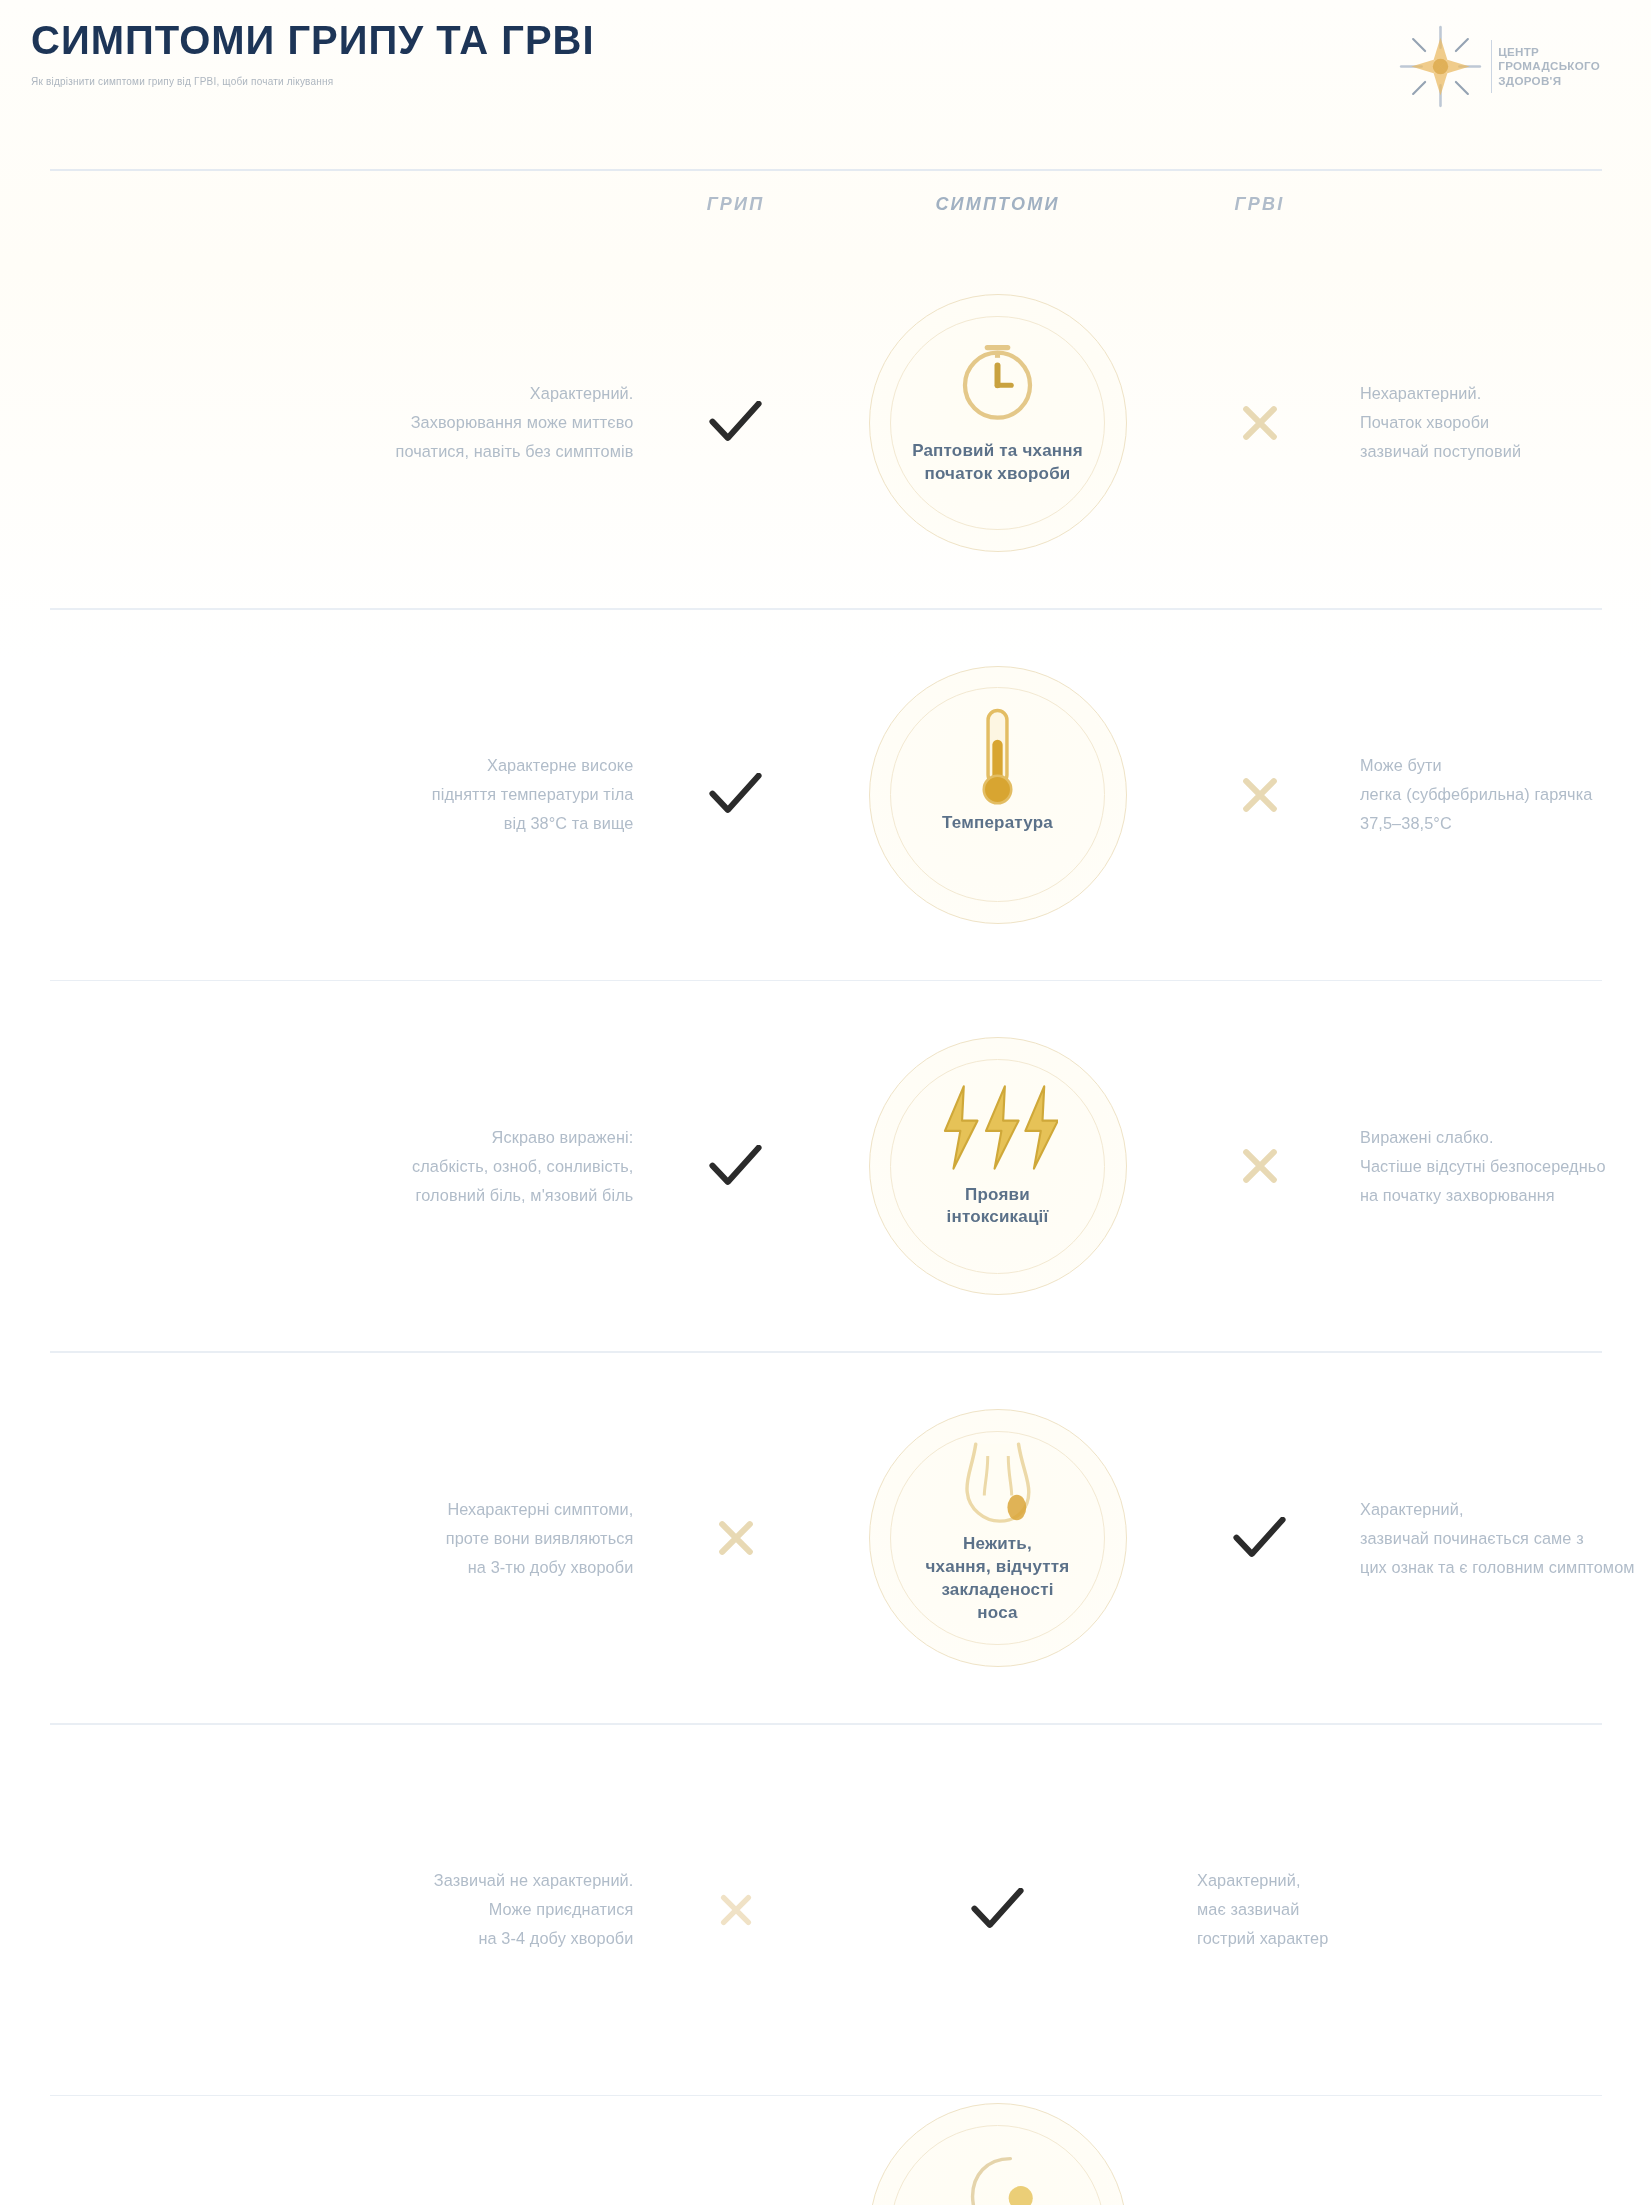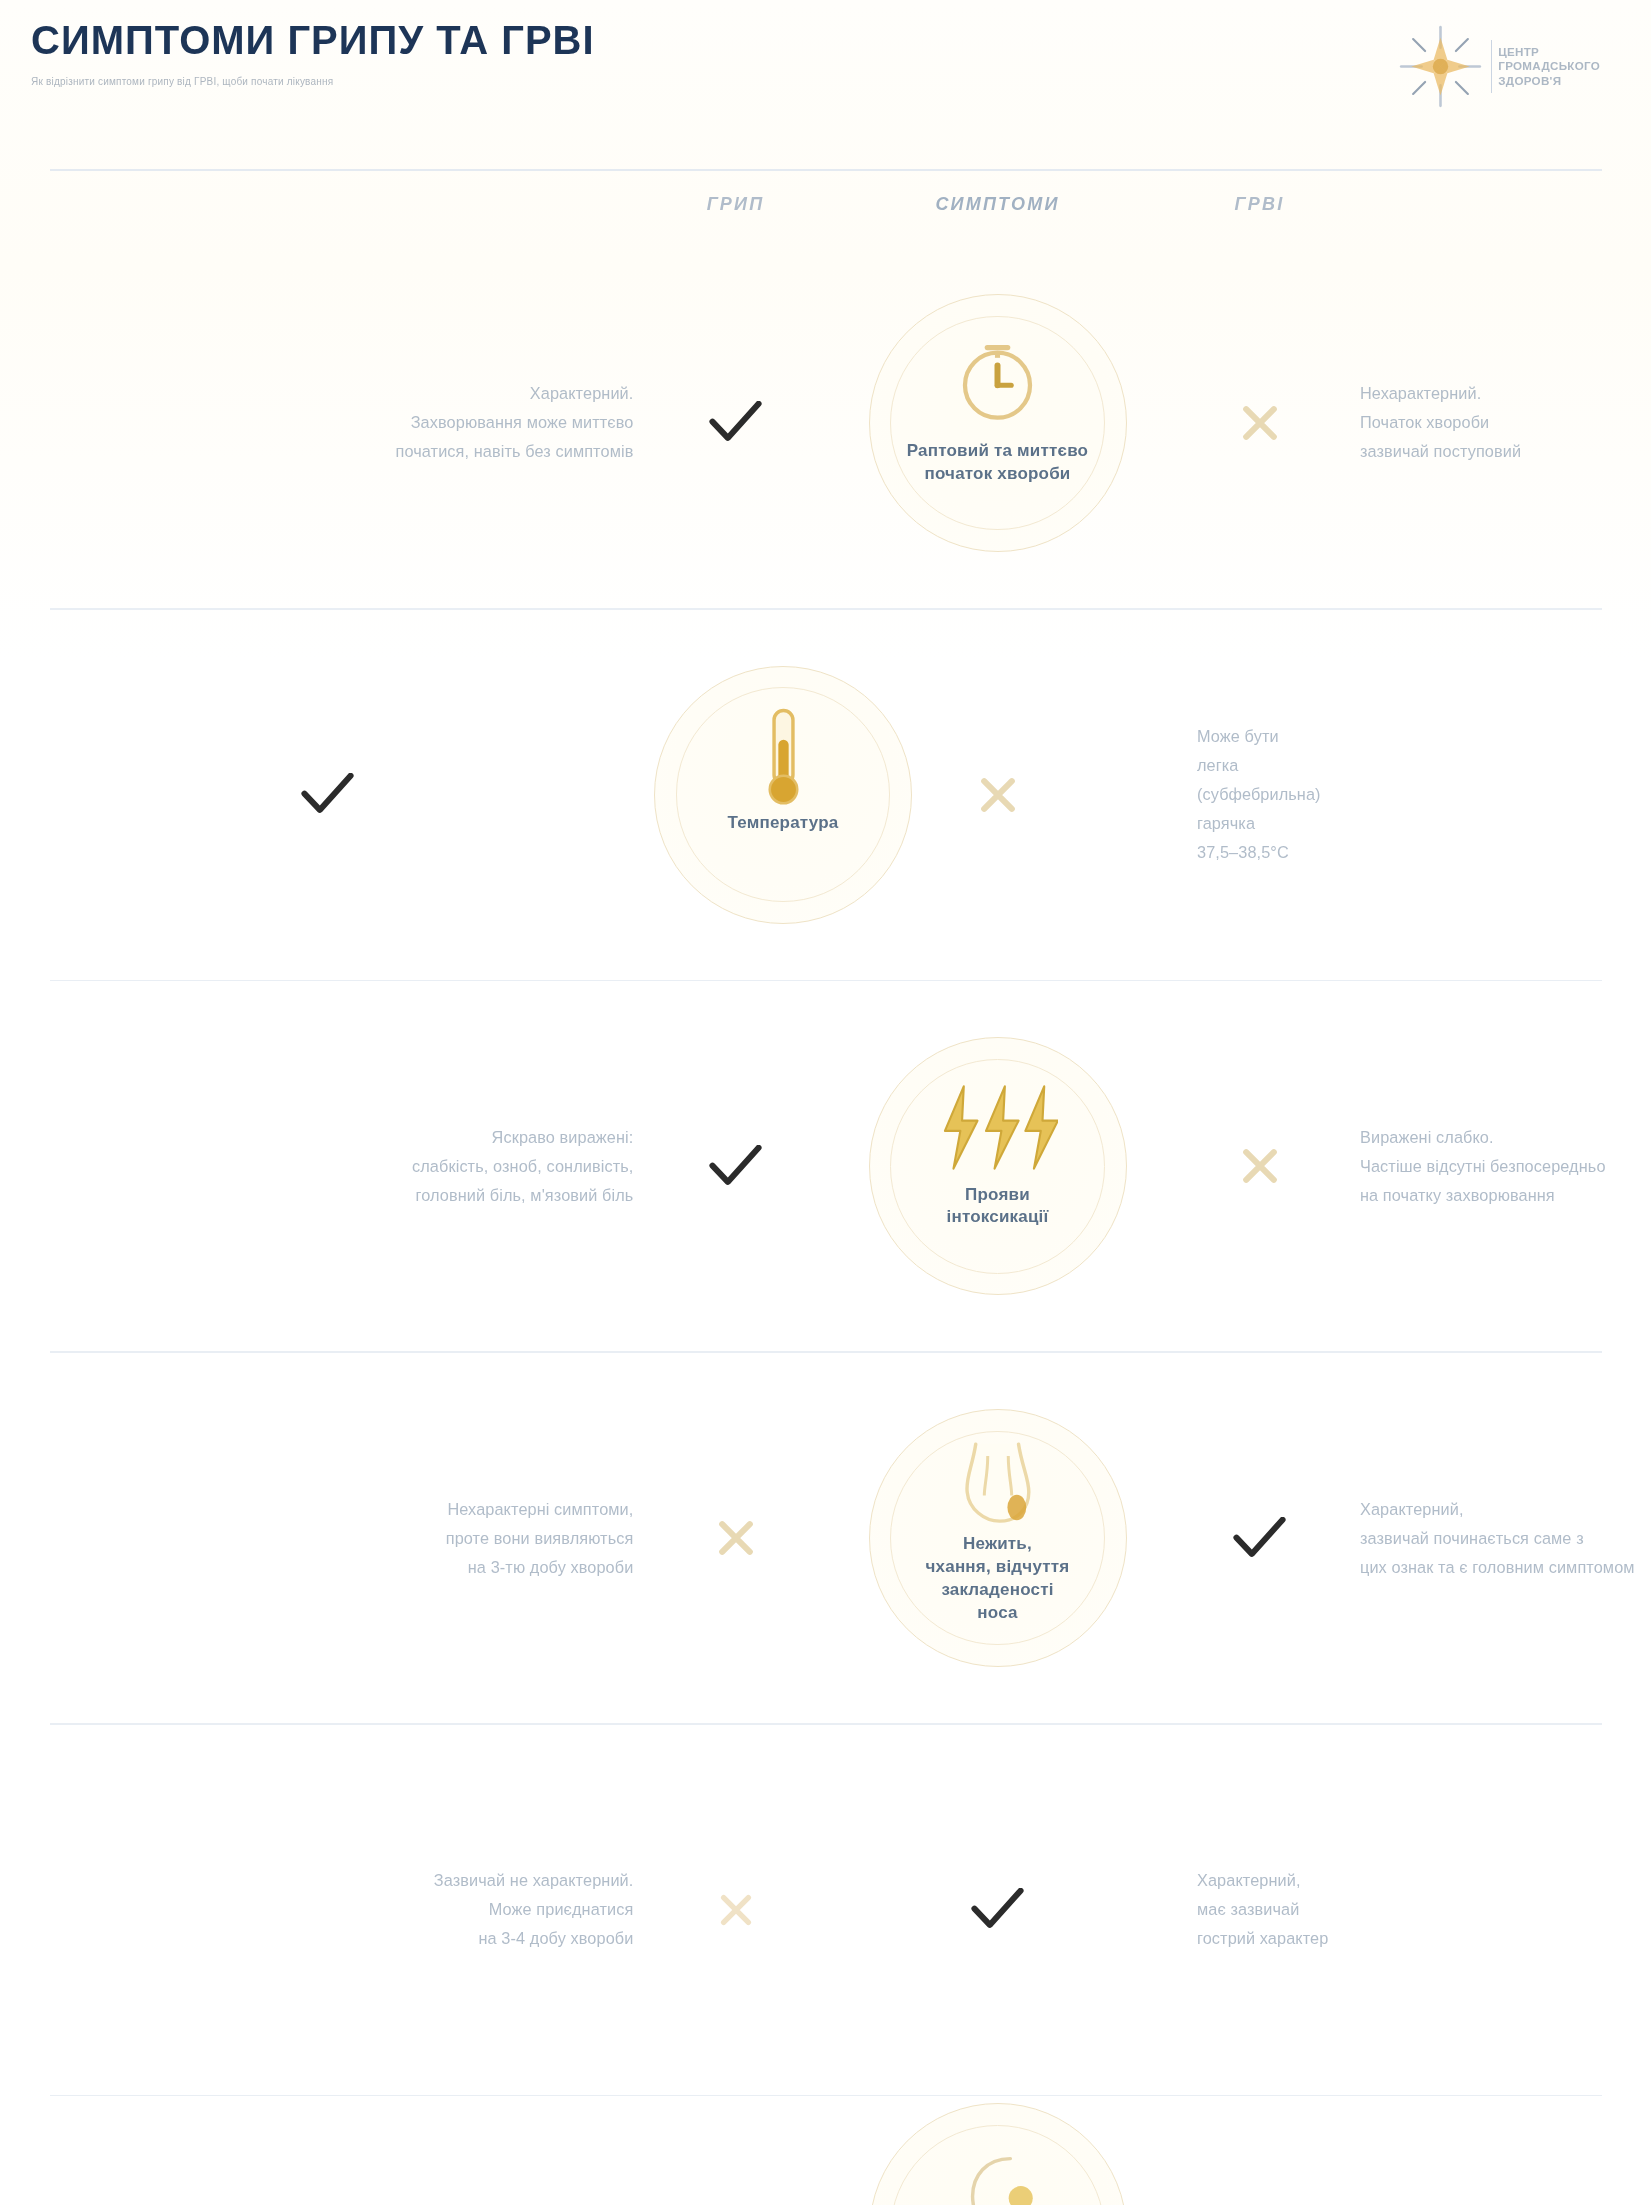--- a/index.html
+++ b/index.html
@@ -249,35 +249,38 @@
     <div class="badge">
       <div class="badge-icon">
         <svg width="89" height="89" viewBox="0 0 104 104">
           <circle cx="52" cy="54" r="38" fill="none" stroke="#e4c889" stroke-width="5"></circle>
           <path d="M40 10 h24" stroke="#e4c889" stroke-width="6" stroke-linecap="round"></path>
           <path d="M52 16 v6" stroke="#e4c889" stroke-width="6"></path>
           <path d="M52 54 V31" stroke="#c9a23f" stroke-width="7" stroke-linecap="round"></path>
           <path d="M52 54 h16" stroke="#c9a23f" stroke-width="6" stroke-linecap="round"></path>
         </svg>
       </div>
-      <div class="badge-label">Раптовий та миттєво
+      <div class="badge-label">Раптовий та чхання
 початок хвороби</div>
     </div>
     <div class="mark">
       <svg width="38" height="38" viewBox="0 0 44 44">
           <path d="M6 6 L38 38 M38 6 L6 38" fill="none" stroke="#e8d9b4" stroke-width="7" stroke-linecap="round"></path>
         </svg>
     </div>
     <div class="cell-right">Нехарактерний.
 Початок хвороби
 зазвичай поступовий</div>
   </div>
   <div class="rule"></div>
 
   <div class="row">
+    <div class="cell-left">Характерне високе
+підняття температури тіла
+від 38°С та вище</div>
     <div class="mark">
       <svg width="53" height="43" viewBox="0 0 62 50">
           <path d="M4 24 L22 43 L58 3" fill="none" stroke="#2b2b2b" stroke-width="7" stroke-linecap="round" stroke-linejoin="round"></path>
         </svg>
     </div>
     <div class="badge">
       <div class="badge-icon">
         <svg width="67" height="102" viewBox="0 0 78 118">
           <rect x="28" y="6" width="22" height="86" rx="11" fill="#fdf6e2" stroke="#e3bd63" stroke-width="4"></rect>
           <rect x="33" y="40" width="12" height="54" rx="6" fill="#d8a531"></rect>

